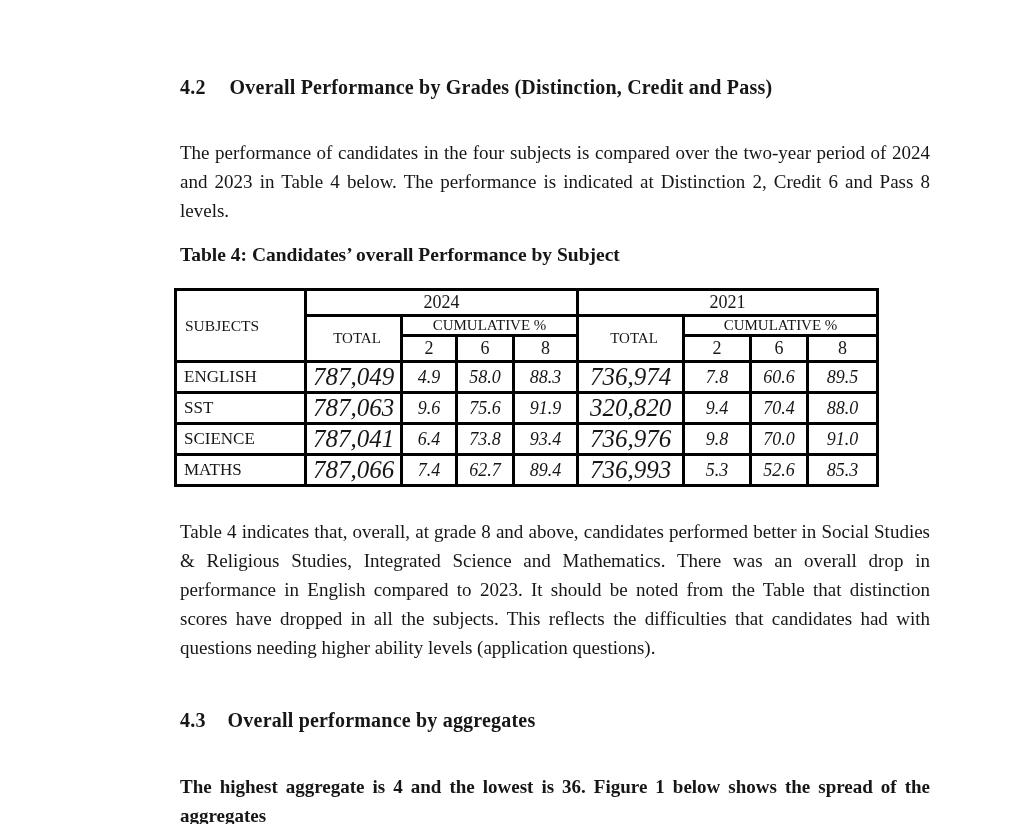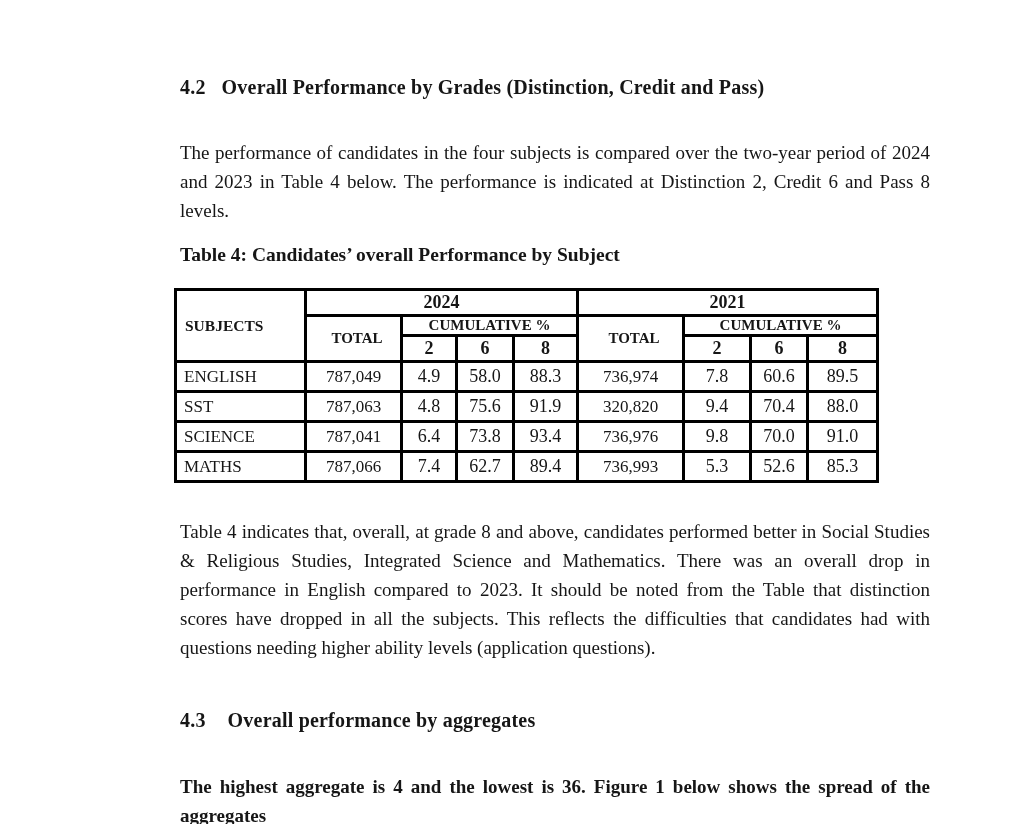--- a/index.html
+++ b/index.html
@@ -19,21 +19,21 @@
   .abs { position: absolute; }
 
   
   .section-heading {
     left: 180px;
     font-weight: bold;
     font-size: 20px;
     letter-spacing: 0.2px;
     white-space: nowrap;
   }
-  .section-heading .num { margin-right: 16px; }
+  .section-heading .num { margin-right: 24px; }
   #heading-42 { top: 76px; }
   #heading-43 { top: 709px; }
 
   
   .para {
     left: 180px;
     width: 750px;
     font-size: 19px;
     line-height: 29px;
     text-align: justify;
@@ -60,31 +60,31 @@
     border-collapse: collapse;
     table-layout: fixed;
     width: 702px;
   }
   #perf-table td, #perf-table th {
     border: 3px solid #000000;
     padding: 0;
     background: #ffffff;
     font-weight: normal;
   }
-  #perf-table thead th { font-weight: bold; margin-top: 17px; }
+  #perf-table thead th { font-weight: normal; margin-top: 17px; }
 
   .h-year      { font-size: 18px; text-align: center; height: 23px; }
   .h-subjects  { font-size: 15.5px; text-align: left; padding-left: 8px !important; }
   .h-total     { font-size: 15px; text-align: center; padding-left: 7px !important; height: 23px; }
   .h-cum       { font-size: 15px; text-align: center; }
   .h-grade     { font-size: 18px; text-align: center; height: 23px; }
 
   .c-subject   { font-size: 17px; text-align: left; padding-left: 7px !important; }
-  .c-total     { font-size: 17px; text-align: center; }
-  .c-grade     { font-size: 18px; text-align: center; }
+  .c-total     { font-size: 25px; text-align: center; font-style: italic; }
+  .c-grade     { font-size: 18px; text-align: center; font-style: italic; }
   #perf-table tbody tr { height: 30px; }
 </style>
 </head>
 <body>
 
 <div class="abs section-heading" id="heading-42">
   <span class="num">4.2</span><span>Overall Performance by Grades (Distinction, Credit and Pass)</span>
 </div>
 
 <div class="abs para" id="para-intro">The performance of candidates in the four subjects is compared over the two-year period of 2024 and 2023 in Table 4 below. The performance is indicated at Distinction 2, Credit 6 and Pass 8 levels.</div>
@@ -132,21 +132,21 @@
       <td class="c-grade">58.0</td>
       <td class="c-grade">88.3</td>
       <td class="c-total">736,974</td>
       <td class="c-grade">7.8</td>
       <td class="c-grade">60.6</td>
       <td class="c-grade">89.5</td>
     </tr>
     <tr>
       <td class="c-subject">SST</td>
       <td class="c-total">787,063</td>
-      <td class="c-grade">4.8</td>
+      <td class="c-grade">9.6</td>
       <td class="c-grade">75.6</td>
       <td class="c-grade">91.9</td>
       <td class="c-total">320,820</td>
       <td class="c-grade">9.4</td>
       <td class="c-grade">70.4</td>
       <td class="c-grade">88.0</td>
     </tr>
     <tr>
       <td class="c-subject">SCIENCE</td>
       <td class="c-total">787,041</td>

